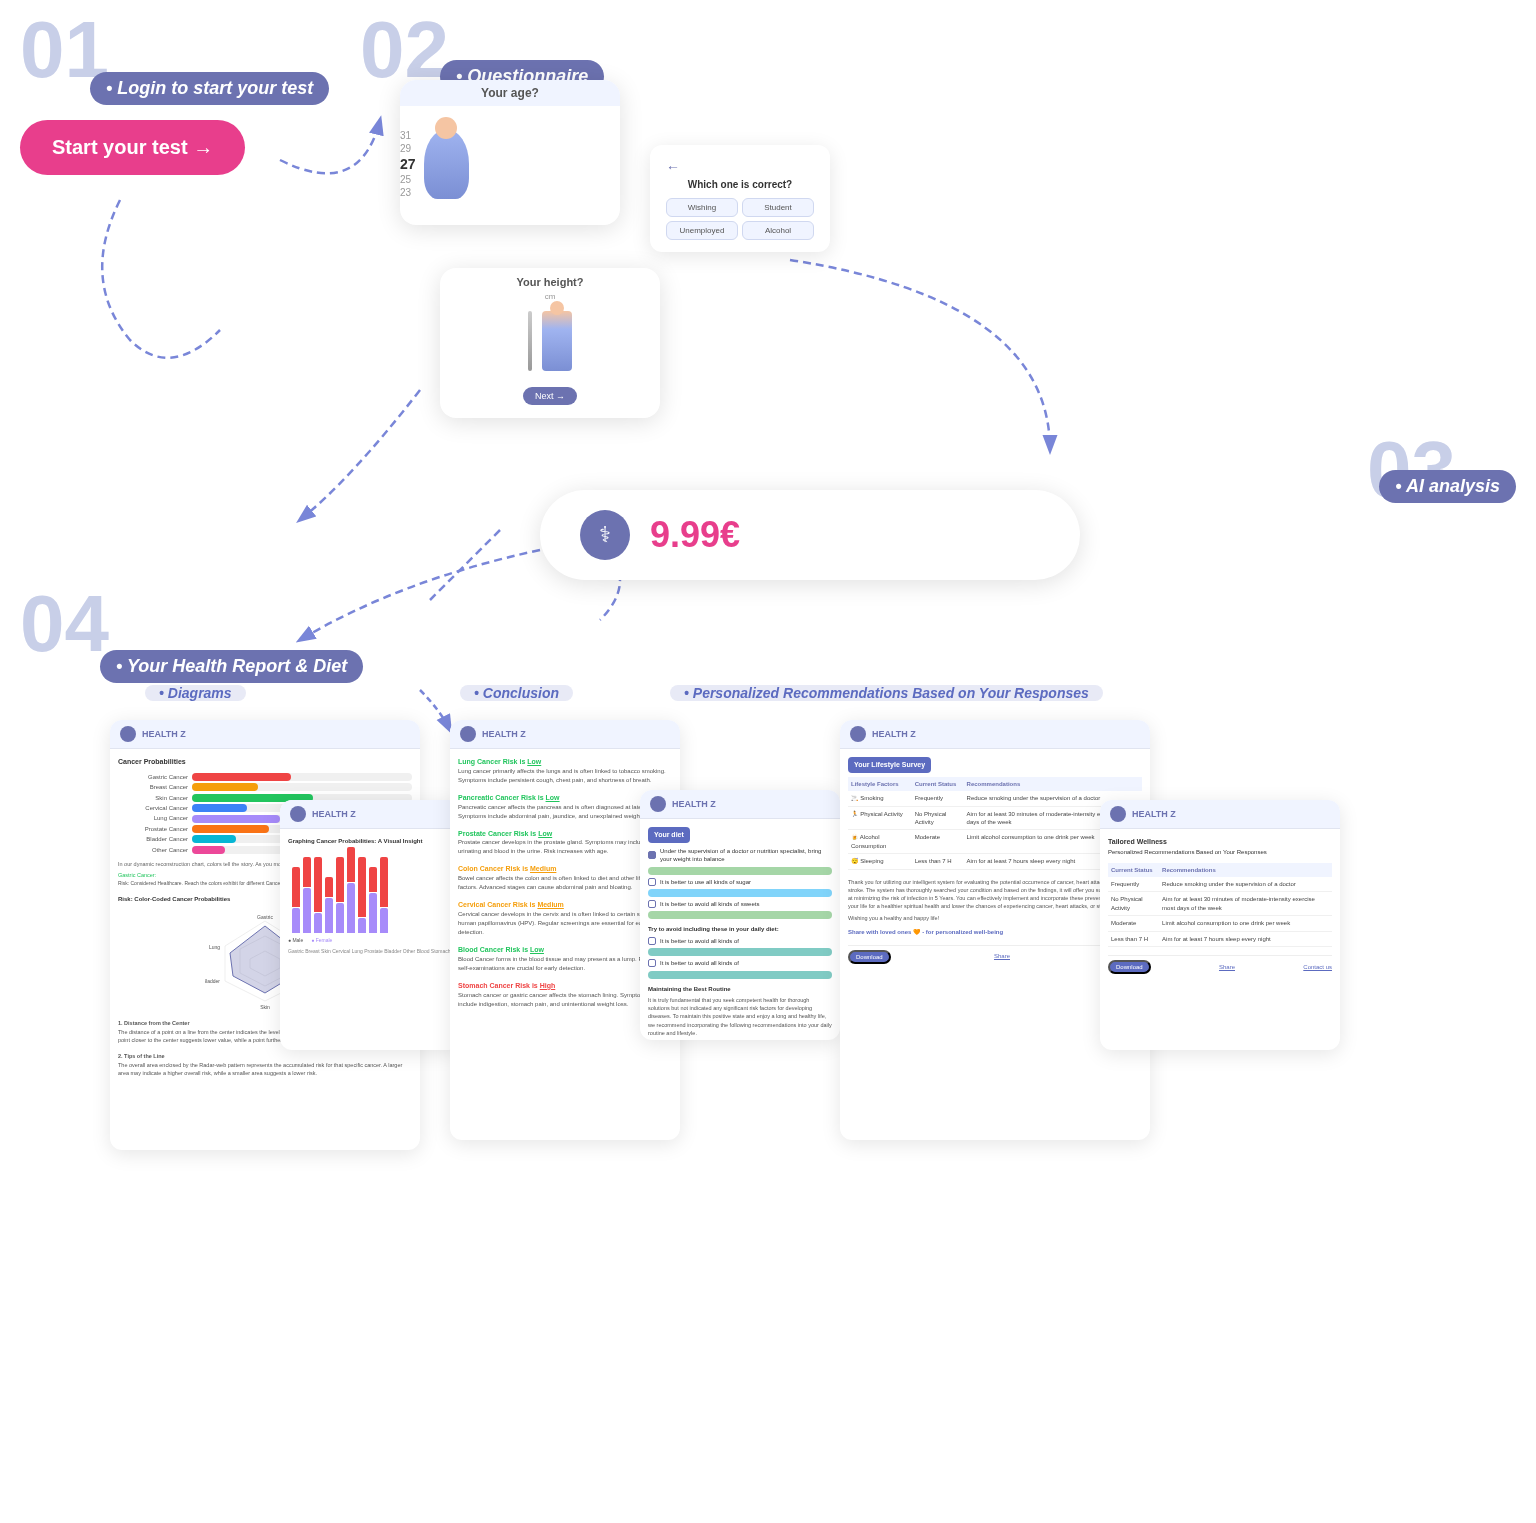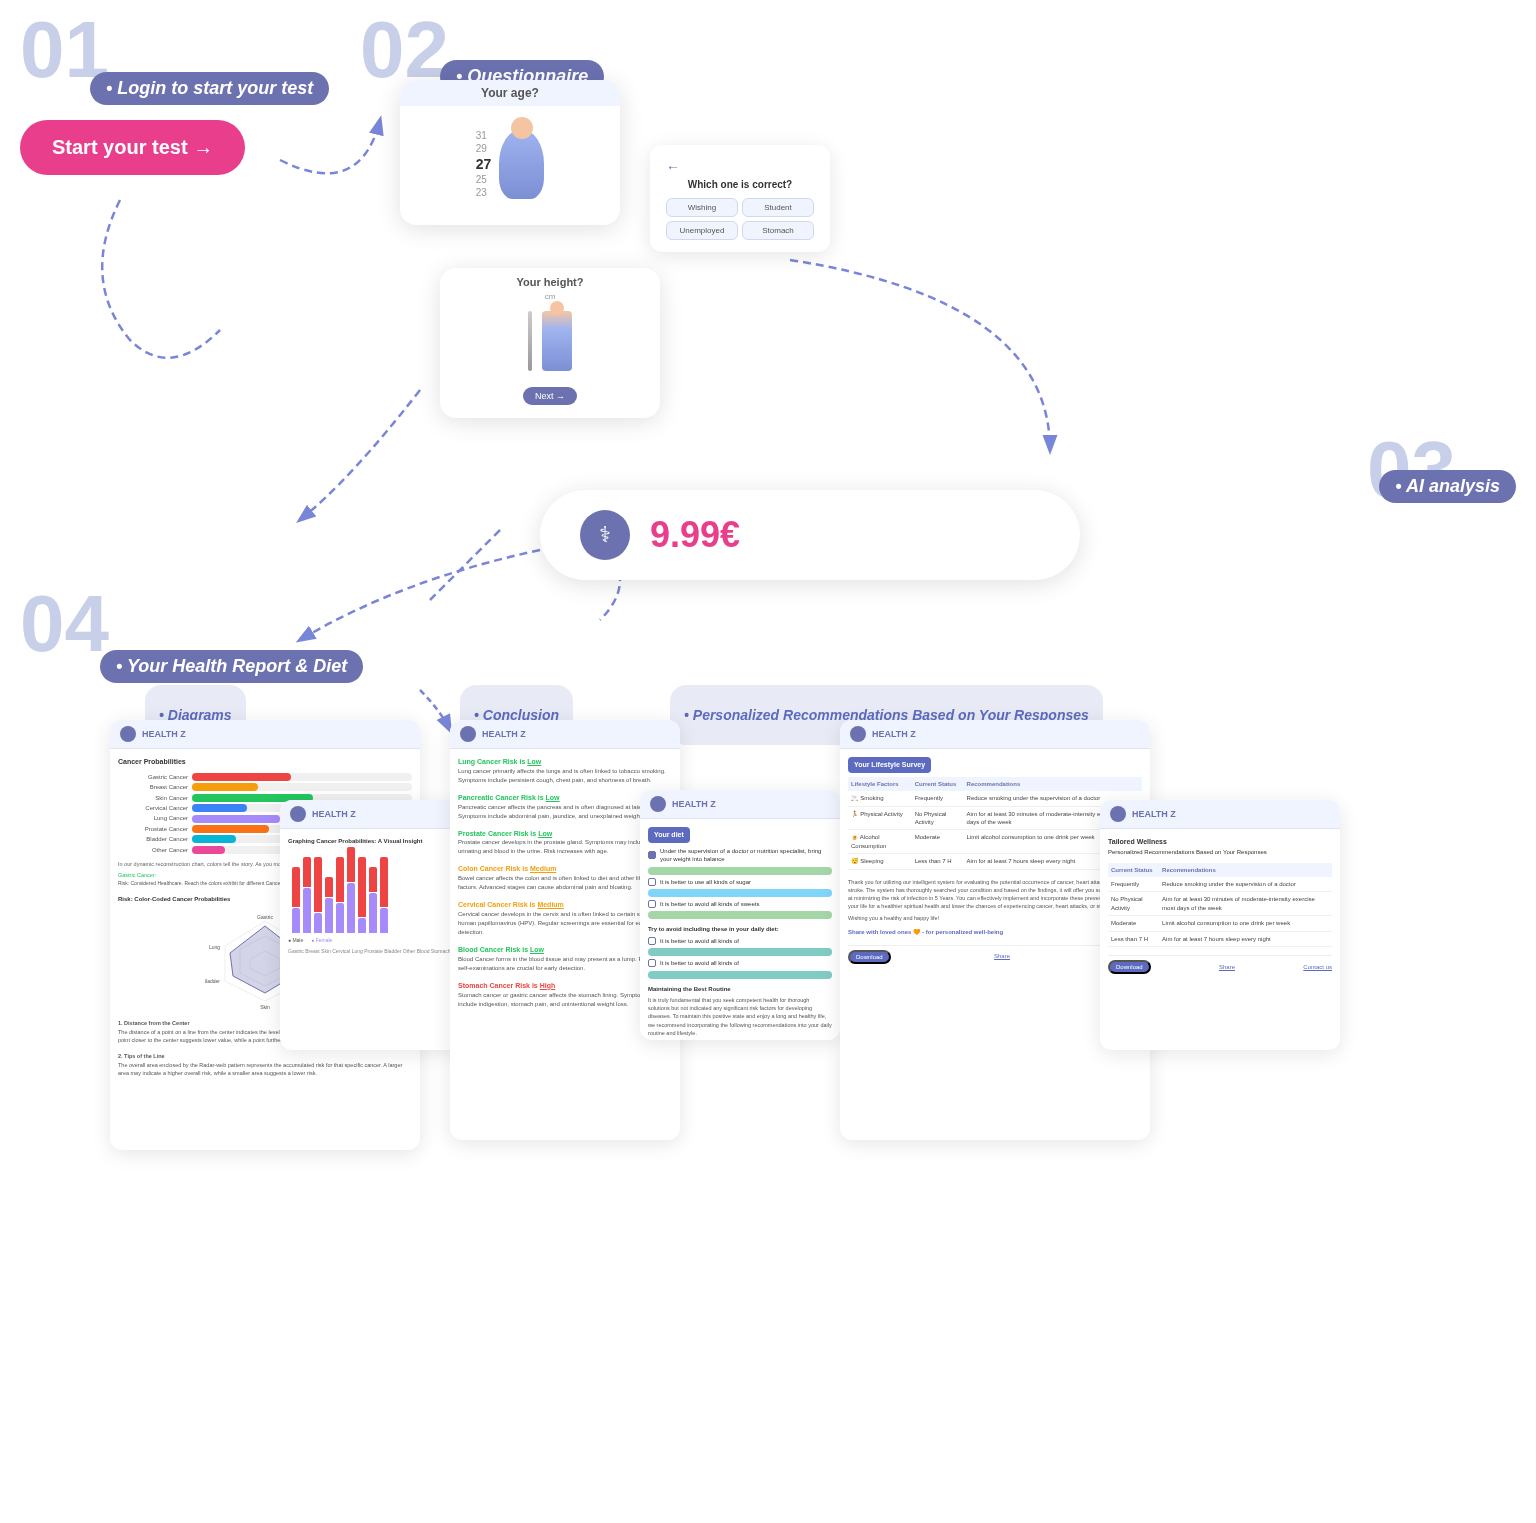--- a/index.html
+++ b/index.html
@@ -83,21 +83,20 @@
       background: #f0f4ff;
       text-align: center;
       font-size: 12px;
       font-weight: 700;
       color: #555;
       padding: 6px;
     }
     .q-card-body {
       display: flex;
       align-items: center;
-      justify-content: center;
       gap: 8px;
       height: calc(100% - 30px);
     }
     .age-numbers {
       display: flex;
       flex-direction: column;
       font-size: 10px;
       color: #999;
       gap: 2px;
     }
@@ -287,21 +286,21 @@
     #step04-label { top: 650px; left: 100px; }
 
     
     .section-label {
       position: absolute;
       background: #e8eaf6;
       color: #5c6bc0;
       font-style: italic;
       font-weight: 700;
       font-size: 14px;
-      padding: 22px 14px;
+      padding: 0 14px;
       border-radius: 16px;
       white-space: nowrap;
     }
     .section-label::before {
       content: '• ';
     }
 
     #section-diagrams { top: 685px; left: 145px; }
     #section-conclusion { top: 685px; left: 460px; }
     #section-recommendations { top: 685px; left: 670px; }
@@ -571,21 +570,21 @@
   </div>
 </div>
 
 <div class="which-card" id="which-card1">
   <span class="back-arrow">←</span>
   <div class="which-title">Which one is correct?</div>
   <div class="which-options">
     <div class="which-opt">Wishing</div>
     <div class="which-opt">Student</div>
     <div class="which-opt">Unemployed</div>
-    <div class="which-opt">Stomach</div>
+    <div class="which-opt">Alcohol</div>
   </div>
 </div>
 
 <div class="height-card" id="height-card1" style="top:245px;left:440px;margin-top:23px;">
   <div class="height-header">Your height?</div>
   <div class="height-unit">cm</div>
   <div class="height-body">
     <div class="height-ruler"></div>
     <div class="height-figure"></div>
   </div>

